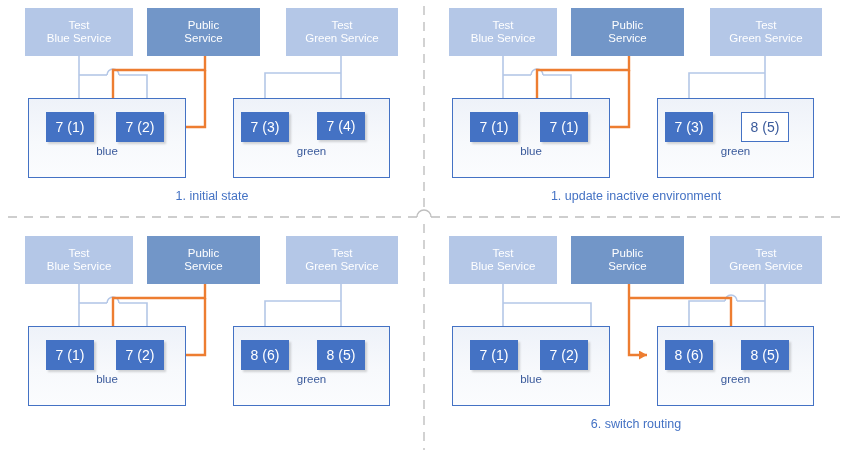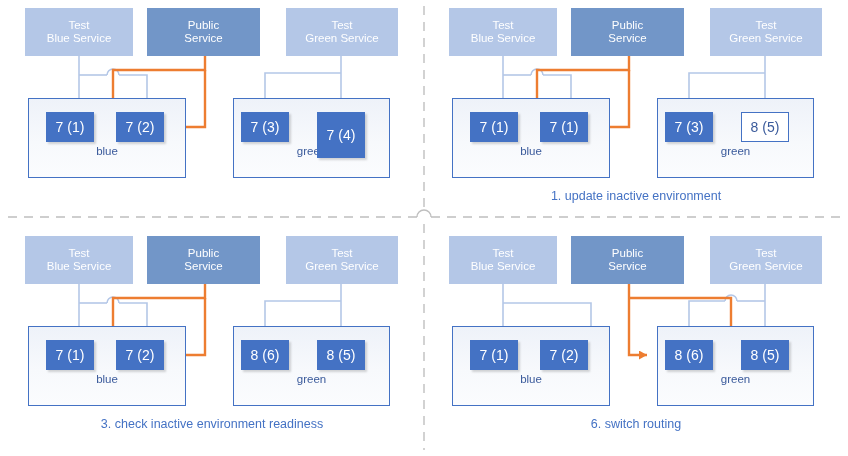--- a/index.html
+++ b/index.html
@@ -159,22 +159,23 @@
     <div class="env-box" style="left:28px;top:98px;width:158px;height:80px;">
       <div class="env-label" style="left:0;top:46px;">blue</div>
     </div>
     <div class="inst" style="left:46px;top:112px;width:48px;height:30px;">7 (1)</div>
     <div class="inst" style="left:116px;top:112px;width:48px;height:30px;">7 (2)</div>
 
     <div class="env-box" style="left:233px;top:98px;width:157px;height:80px;">
       <div class="env-label" style="left:0;top:46px;">green</div>
     </div>
     <div class="inst" style="left:241px;top:112px;width:48px;height:30px;">7 (3)</div>
-    <div class="inst" style="left:317px;top:112px;width:48px;height:46px;">7 (4)</div>
-
+    <div class="inst" style="left:317px;top:112px;width:48px;height:28px;">7 (4)</div>
+
+    <div class="caption" style="left:0;top:189px;">1. initial state</div>
   </div>
 
   <div class="panel" style="left:424px;top:0;">
     <div class="svc-box svc-test" style="left:25px;top:8px;width:108px;height:48px;">
       <span><span>Test</span><br>
       <span>Blue Service</span></span>
     </div>
     <div class="svc-box svc-public" style="left:147px;top:8px;width:113px;height:48px;">
       <span><span>Public</span><br>
       <span>Service</span></span>
@@ -218,21 +219,20 @@
     </div>
     <div class="inst" style="left:46px;top:112px;width:48px;height:30px;">7 (1)</div>
     <div class="inst" style="left:116px;top:112px;width:48px;height:30px;">7 (2)</div>
 
     <div class="env-box" style="left:233px;top:98px;width:157px;height:80px;">
       <div class="env-label" style="left:0;top:46px;">green</div>
     </div>
     <div class="inst" style="left:241px;top:112px;width:48px;height:30px;">8 (6)</div>
     <div class="inst" style="left:317px;top:112px;width:48px;height:30px;">8 (5)</div>
 
-    <div class="caption" style="left:0;top:189px;">3. check inactive environment readiness</div>
   </div>
 
   <div class="panel" style="left:424px;top:228px;">
     <div class="svc-box svc-test" style="left:25px;top:8px;width:108px;height:48px;">
       <span><span>Test</span><br>
       <span>Blue Service</span></span>
     </div>
     <div class="svc-box svc-public" style="left:147px;top:8px;width:113px;height:48px;">
       <span><span>Public</span><br>
       <span>Service</span></span>

